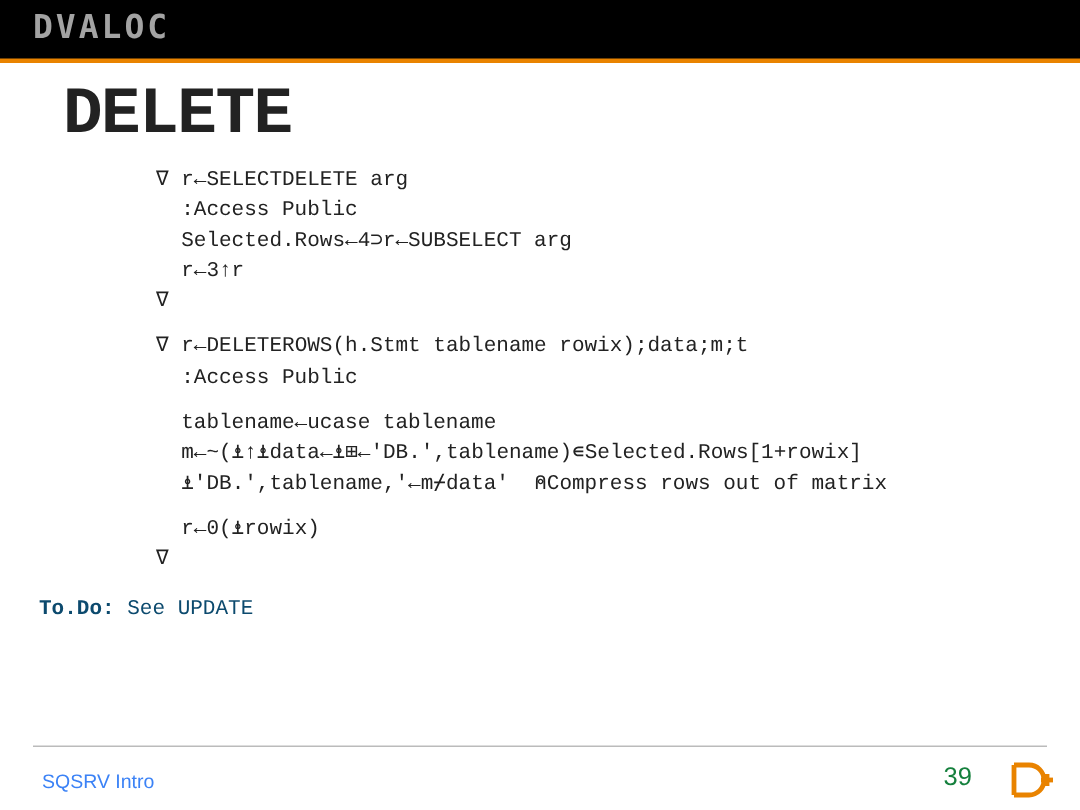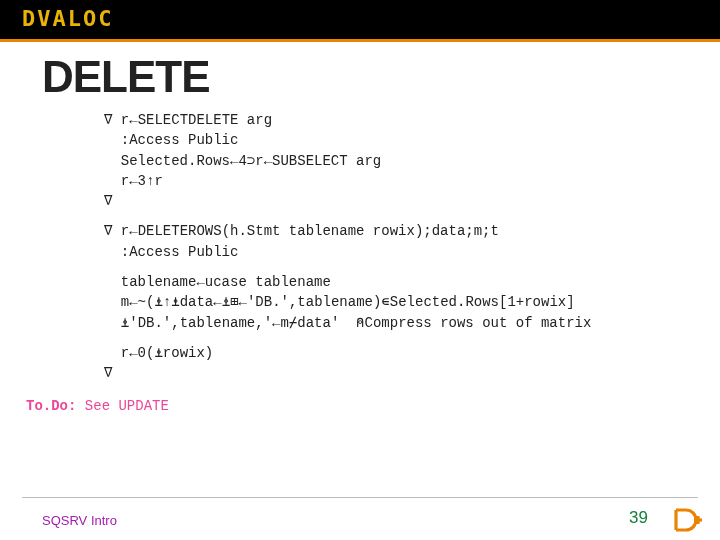--- a/index.html
+++ b/index.html
@@ -13,74 +13,75 @@
   }
   .slide {
     width: 720px;
     height: 540px;
     position: relative;
     box-sizing: border-box;
     background: #fff;
   }
   .header {
     background: #000;
-    color: #eab308;
+    color: #a3a3a3;
     padding: 6px 0 8px 22px;
     border-bottom: 3px solid #e98300;
   }
   .logo {
     font-family: "Lucida Console", monospace;
     font-size: 22px;
     font-weight: bold;
     letter-spacing: 2px;
   }
   .title {
     font-size: 44px;
     font-weight: 600;
     color: #222;
     margin: 10px 0 8px 42px;
     letter-spacing: -1px;
+    font-family: Liberation Mono, monospace;
   }
   .codeblock {
     font-family: "APL385 Unicode", "Consolas", "Courier New", monospace;
     font-size: 14px;
     line-height: 1.45;
     color: #222;
     white-space: pre;
     margin-left: 104px;
     margin-right: 20px;
   }
   .codeblock .gap {
     display: block;
     height: 10px;
   }
   .todo {
     font-family: "APL385 Unicode", "Consolas", "Courier New", monospace;
     font-size: 14px;
-    color: #ec4899;
+    color: #0c4a6e;
     margin: 14px 0 0 26px;
   }
   .footer-line {
     position: absolute;
     left: 22px;
     right: 22px;
     bottom: 42px;
     height: 0;
     border-top: 1px solid #bbb;
   }
   .footer {
     position: absolute;
     left: 0; right: 0; bottom: 0;
     height: 40px;
   }
   .foot-left {
     position: absolute;
-    left: 42px;
+    left: 28px;
     bottom: 12px;
-    color: #a21caf;
+    color: #3b82f6;
     font-size: 13px;
   }
   .foot-center {
     position: absolute;
     left: 0; right: 0;
     bottom: 12px;
     text-align: center;
     color: #555;
     font-size: 13px;
   }

